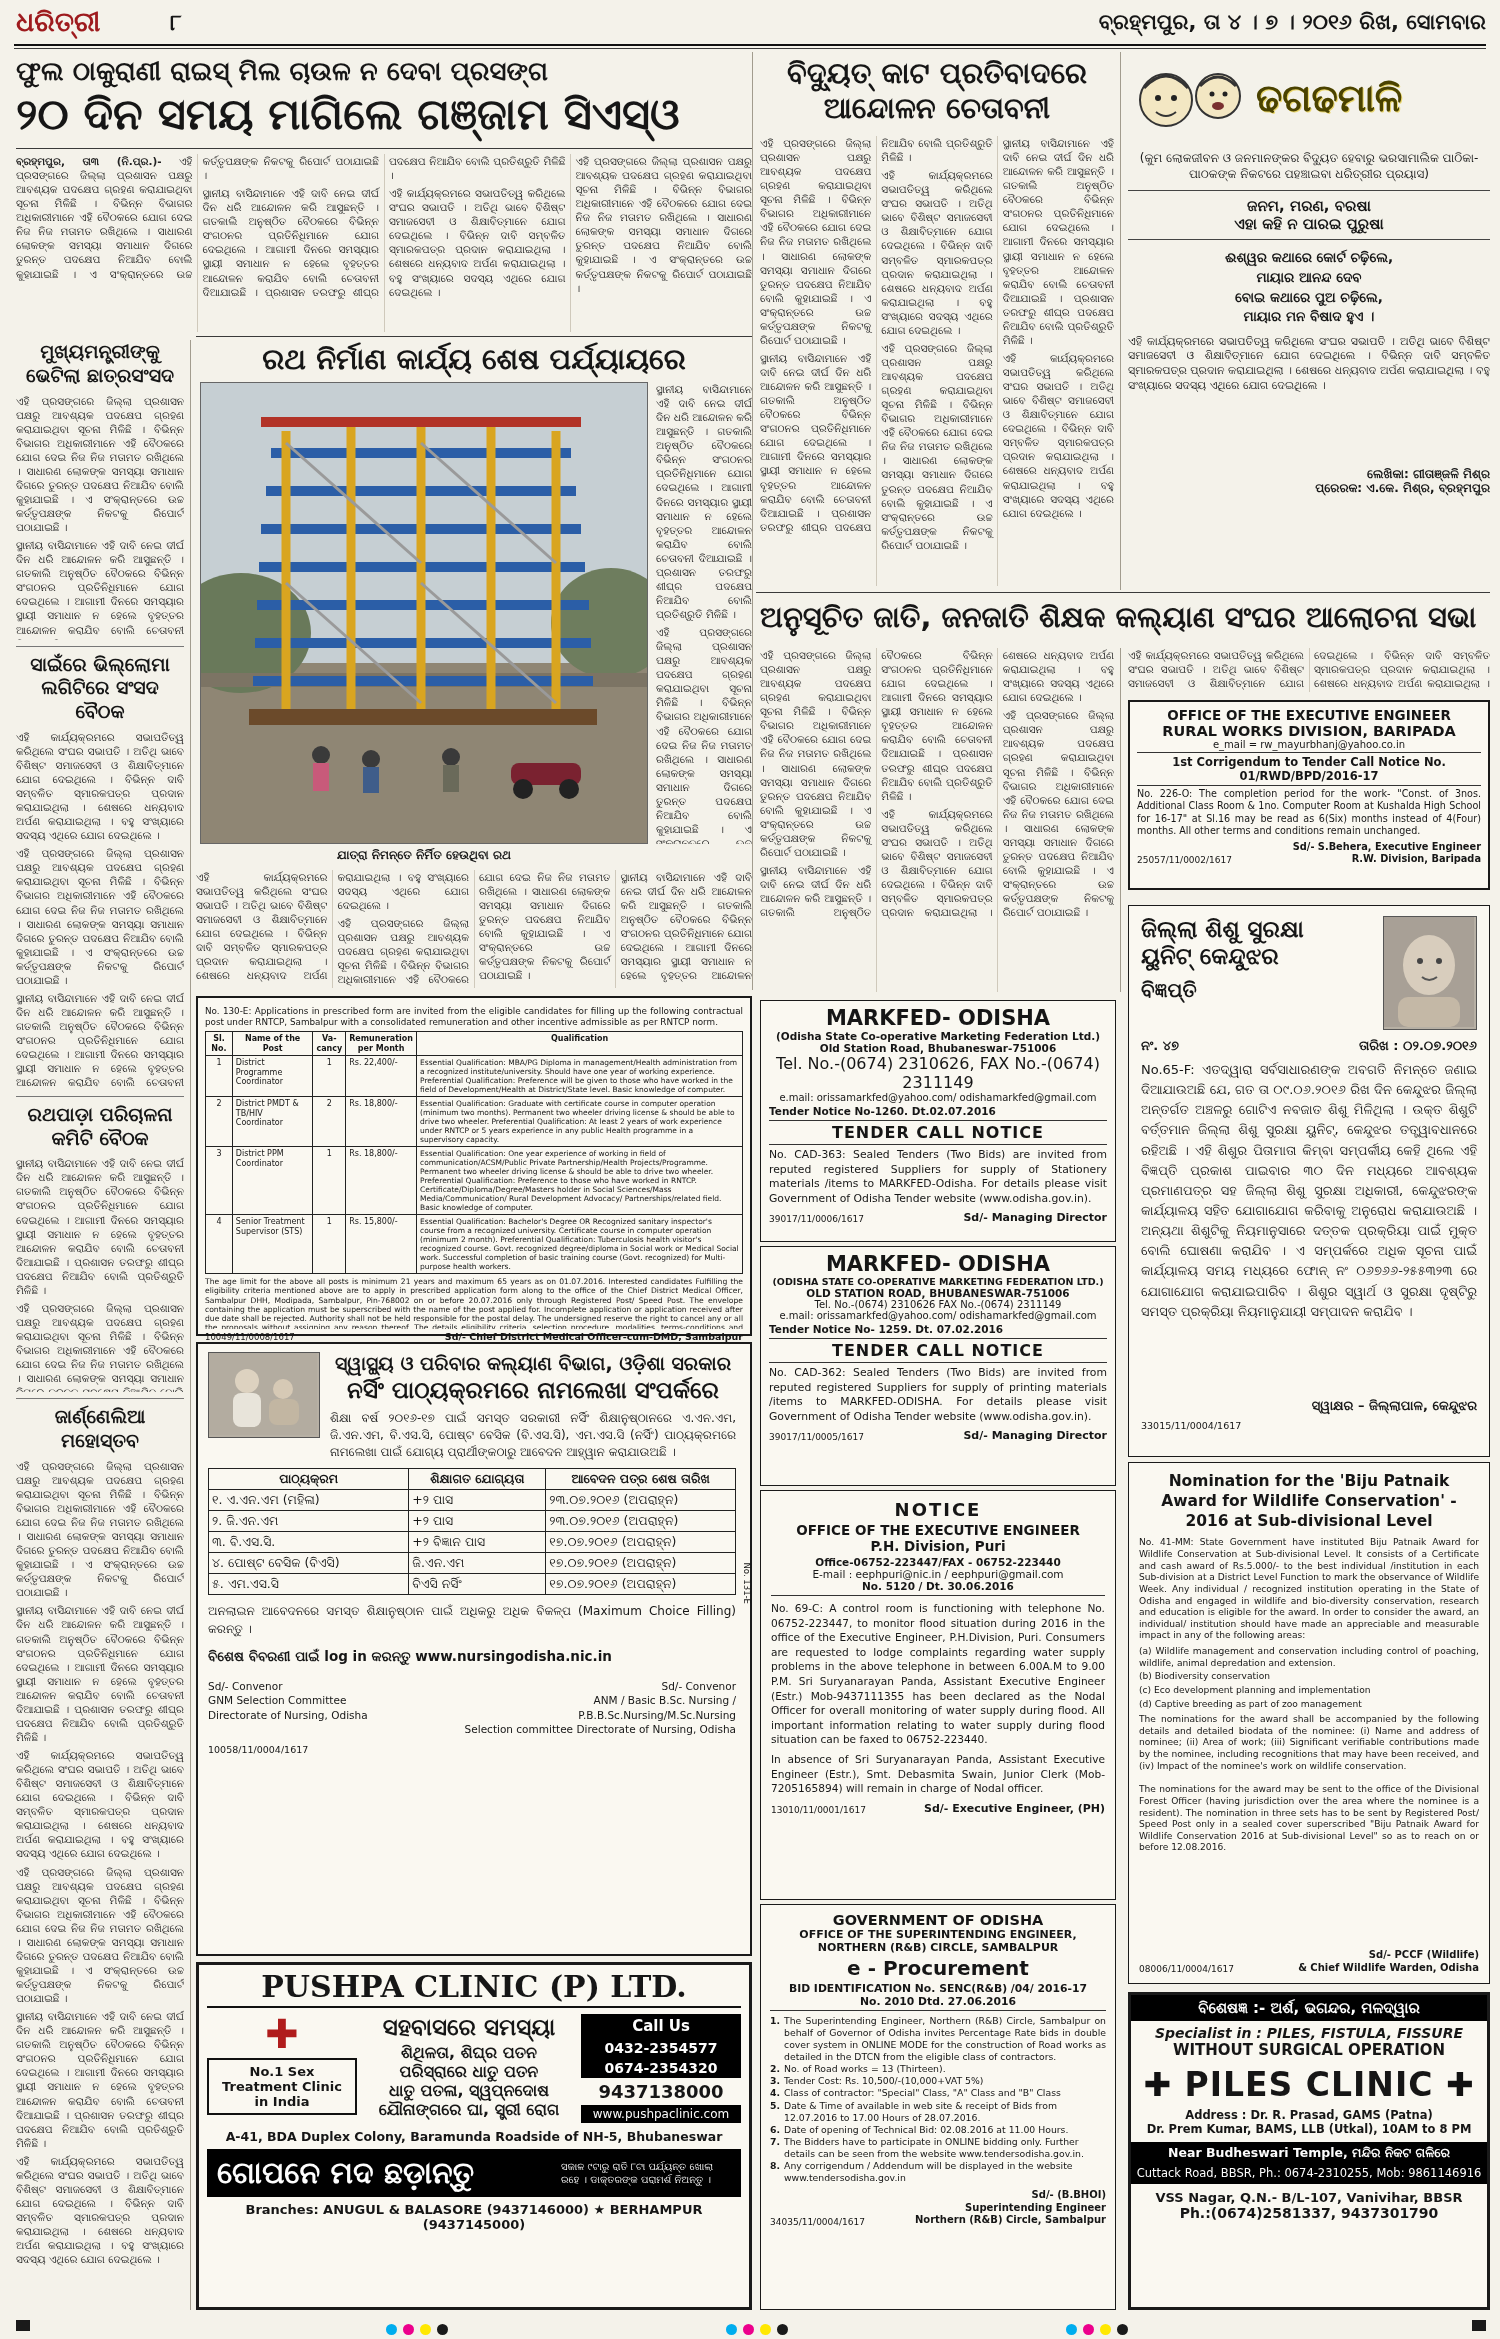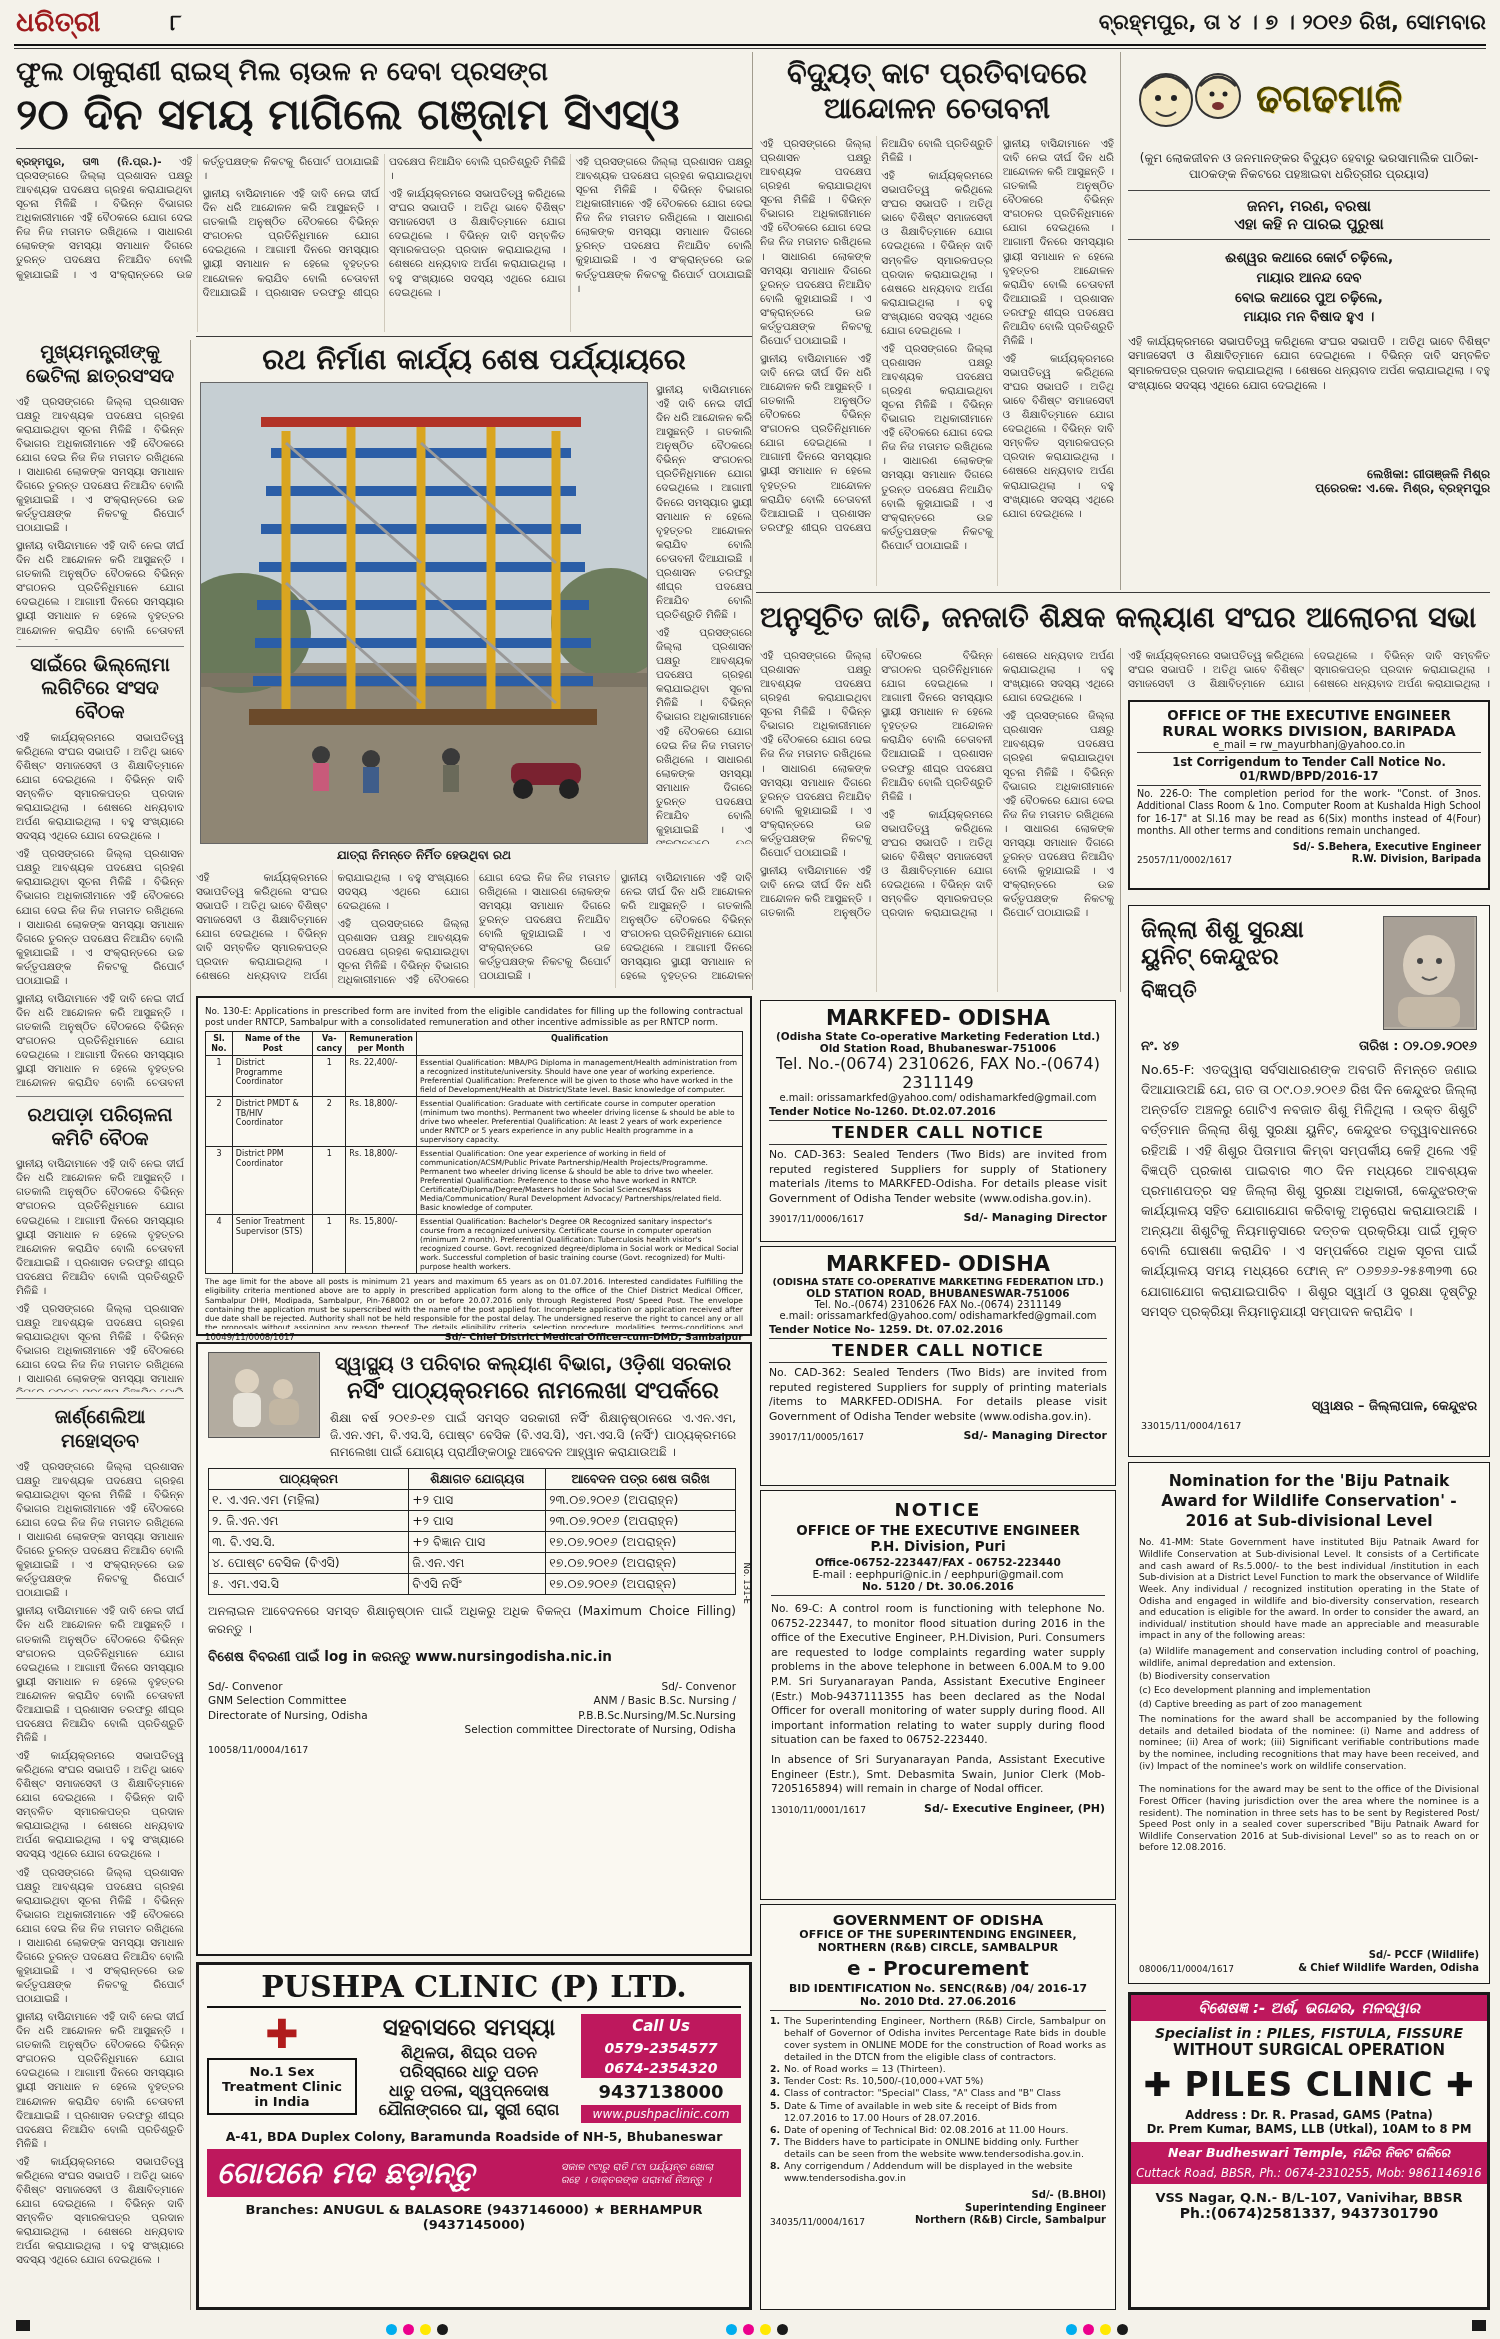--- a/index.html
+++ b/index.html
@@ -20,21 +20,21 @@
   .hline{position:absolute;height:0;border-top:1px solid #3a3a3a;}
   .box{position:absolute;border:1px solid #1a1a1a;background:#faf8f1;box-sizing:border-box;}
   .kicker{font-size:26px;font-weight:bold;}
   .headline-xl{font-size:43px;font-weight:bold;letter-spacing:0;line-height:1.15;}
   .headline-lg{font-size:29px;font-weight:bold;line-height:1.2;}
   .headline-md{font-size:19px;font-weight:bold;line-height:1.25;text-align:center;}
   .masthead{font-size:27px;font-weight:bold;color:#9e1b1e;}
   .serif{font-family:"DejaVu Serif","Liberation Serif",serif;}
   table.tb{width:100%;border-collapse:collapse;}
   table.tb th,table.tb td{border:1px solid #222;padding:2px 3px;vertical-align:top;}
-  .blackstrip{background:#be185d;color:#fdfdfd;font-style:italic;}
+  .blackstrip{background:#000000;color:#fdfdfd;}
   .refline{display:flex;justify-content:space-between;align-items:flex-end;}
   .reg-dot{display:inline-block;width:11px;height:11px;border-radius:50%;margin-right:6px;}
   .logo-circle{width:26px;height:26px;border-radius:50%;border:2px solid #333;background:#ded9cc;}
   .photo-ph{background:#b7b0a4;border:1px solid #555;}
 </style>
 </head>
 <body>
 
 <div id="page">
 
@@ -397,21 +397,21 @@
       </div>
       <div style="flex:1;text-align:center;">
         <div class="b" style="font-size:23px;">ସହବାସରେ ସମସ୍ୟା</div>
         <div class="b" style="font-size:16px;margin-top:2px;">ଶିଥିଳତା, ଶିଘ୍ର ପତନ</div>
         <div class="b" style="font-size:16px;">ପରିସ୍ରାରେ ଧାତୁ ପତନ</div>
         <div class="b" style="font-size:16px;">ଧାତୁ ପତଳା, ସ୍ୱପ୍ନଦୋଷ</div>
         <div class="b" style="font-size:16px;">ଯୌନାଙ୍ଗରେ ଘା, ସ୍ତ୍ରୀ ରୋଗ</div>
       </div>
       <div style="width:160px;text-align:center;">
         <div class="blackstrip b" style="font-size:15px;padding:3px 0;">Call Us</div>
-        <div class="blackstrip b" style="font-size:14px;padding:2px 0;">0579-2354577</div>
+        <div class="blackstrip b" style="font-size:14px;padding:2px 0;">0432-2354577</div>
         <div class="blackstrip b" style="font-size:14px;padding:2px 0;">0674-2354320</div>
         <div class="b" style="font-size:18px;margin-top:3px;">9437138000</div>
         <div class="blackstrip" style="font-size:12px;padding:2px 0;margin-top:3px;">www.pushpaclinic.com</div>
       </div>
     </div>
     <div class="c b" style="font-size:12.5px;margin-top:6px;">A-41, BDA Duplex Colony, Baramunda Roadside of NH-5, Bhubaneswar</div>
     <div class="blackstrip" style="display:flex;align-items:center;gap:10px;margin-top:5px;padding:6px 10px;">
       <div class="b" style="font-size:30px;flex:1;">ଗୋପନେ ମଦ ଛଡ଼ାନ୍ତୁ</div>
       <div style="width:170px;font-size:10px;line-height:1.3;">ସକାଳ ୯ଟାରୁ ରାତି ୮ଟା ପର୍ଯ୍ୟନ୍ତ ଖୋଲା ରହେ । ଡାକ୍ତରଙ୍କ ପରାମର୍ଶ ନିଅନ୍ତୁ ।</div>
     </div>

